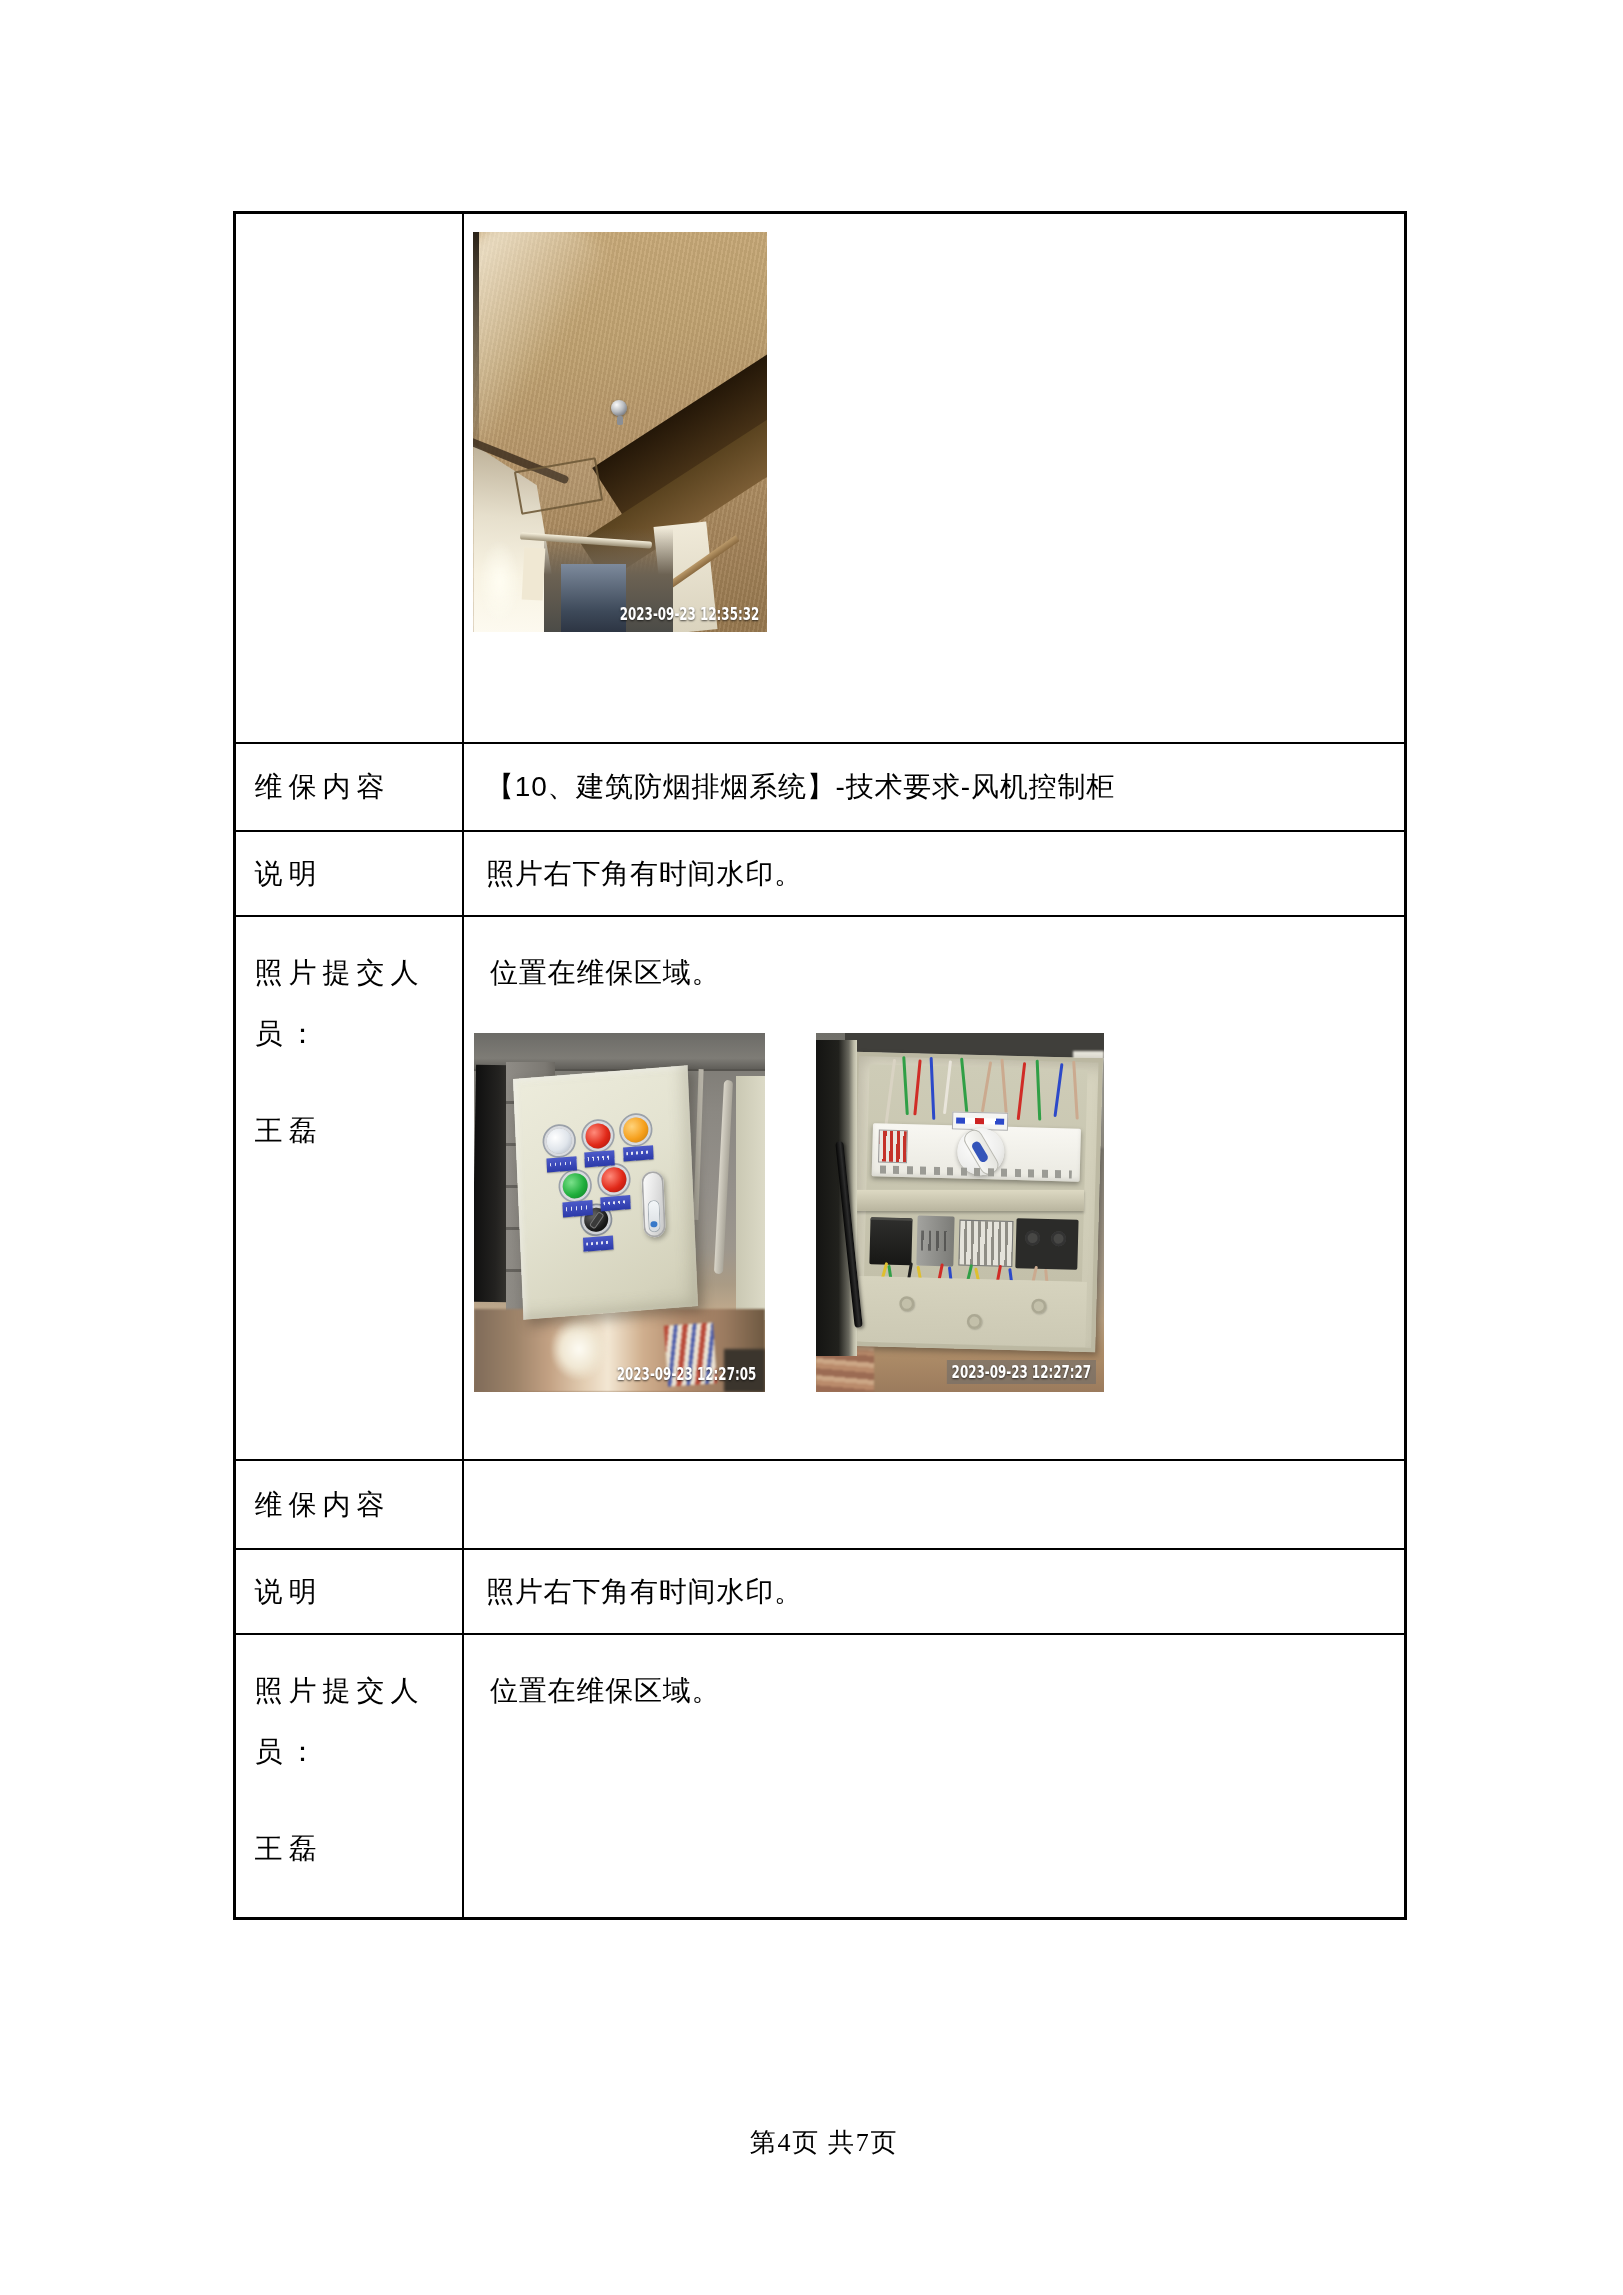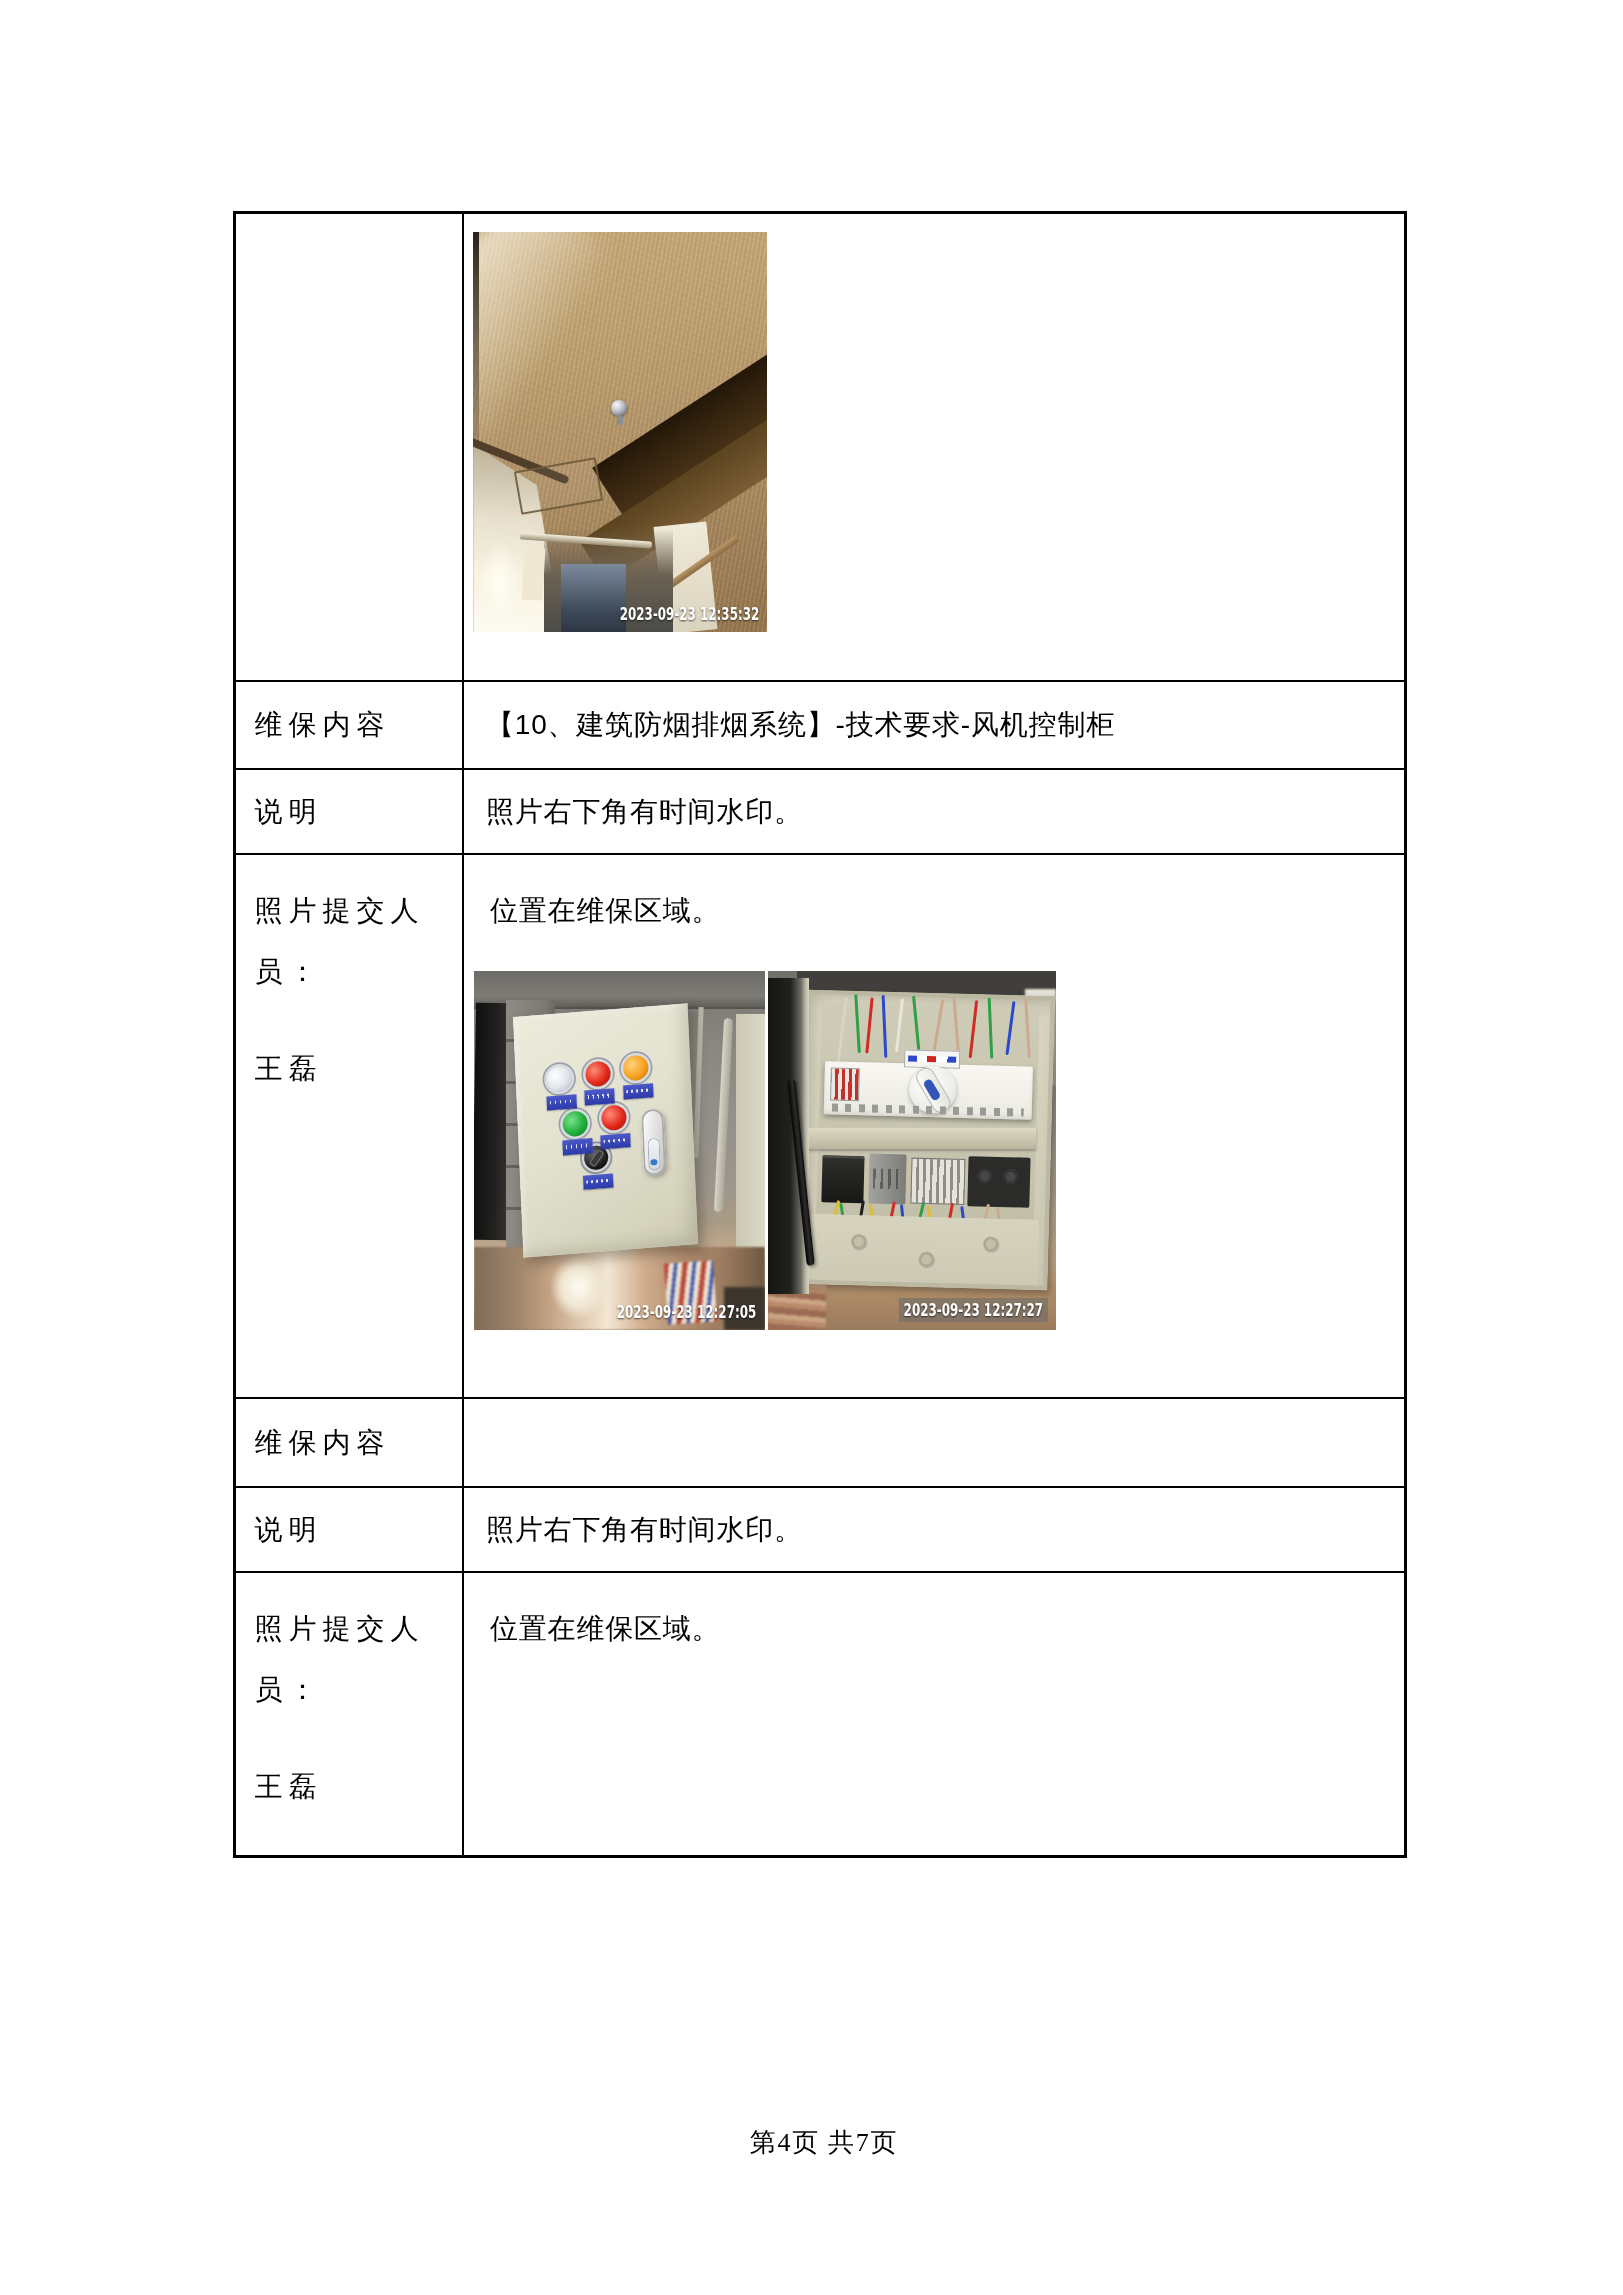--- a/index.html
+++ b/index.html
@@ -6,21 +6,21 @@
   .page{position:relative;width:1624px;height:2295px;background:#ffffff;overflow:hidden;
         font-family:"Liberation Sans","DejaVu Sans",sans-serif;color:#000;}
 
   
   .doc-table{position:absolute;left:233px;top:211px;width:1174px;border:3.4px solid #000;box-sizing:border-box;}
   .t-row{display:flex;border-top:2.5px solid #000;box-sizing:border-box;}
   .t-row:first-child{border-top:none;}
   .cell{box-sizing:border-box;}
   .label-cell{width:228px;flex:none;border-right:2.5px solid #000;display:flex;align-items:center;padding-left:18.6px;}
   .value-cell{flex:1;display:flex;align-items:center;padding-left:22px;}
-  .row-photo{height:466px;}
+  .row-photo{height:528px;}
   .row-kv1{height:88px;}
   .row-kv2{height:85px;}
   .row-submit{height:544px;}
   .row-kv3{height:89px;}
   .row-kv4{height:85px;}
   .row-submit2{height:284px;}
 
   .label-text{font-size:28px;letter-spacing:6px;}
   .value-text{font-size:28px;letter-spacing:0.8px;}
 
@@ -31,21 +31,21 @@
   .value-cell.block-cell{padding-left:4px;}
   .value-cell.block-cell .value-text{display:block;margin:0;line-height:61px;padding-left:22px;}
 
   
   .photo{position:relative;overflow:hidden;flex:none;}
   .photo *{position:absolute;}
   .photo-cell{display:block;padding:18px 0 0 0;}
   .photo1{width:294px;height:400px;margin-left:9.3px;}
   .photo-pair{display:flex;gap:3.4px;margin-top:30px;margin-left:6px;}
   .photo2{width:291px;height:359px;}
-  .photo3{width:288px;height:359px;}
+  .photo3{width:288px;height:359px;margin-left:48px;}
 
   .ts{position:absolute;right:8.5px;bottom:8.5px;color:#fff;font-size:17px;font-weight:bold;
       font-family:"DejaVu Sans","Liberation Sans",sans-serif;white-space:nowrap;
       text-shadow:0 0.8px 2.5px rgba(0,0,0,.65);transform:scaleX(.70);transform-origin:right bottom;}
   .ts-boxed{background:rgba(105,105,105,.55);padding:1.7px 6.8px;}
 
   
   .photo1{background:linear-gradient(168deg,#c9ab7a 4%,#c0a271 30%,#b49468 55%,#a6865c 75%,#987950 95%);}
   .p1-grain{left:0;top:0;width:100%;height:100%;
     background:repeating-linear-gradient(100deg,rgba(255,255,255,.05) 0 1.7px,rgba(0,0,0,.05) 1.7px 4.2px);}

